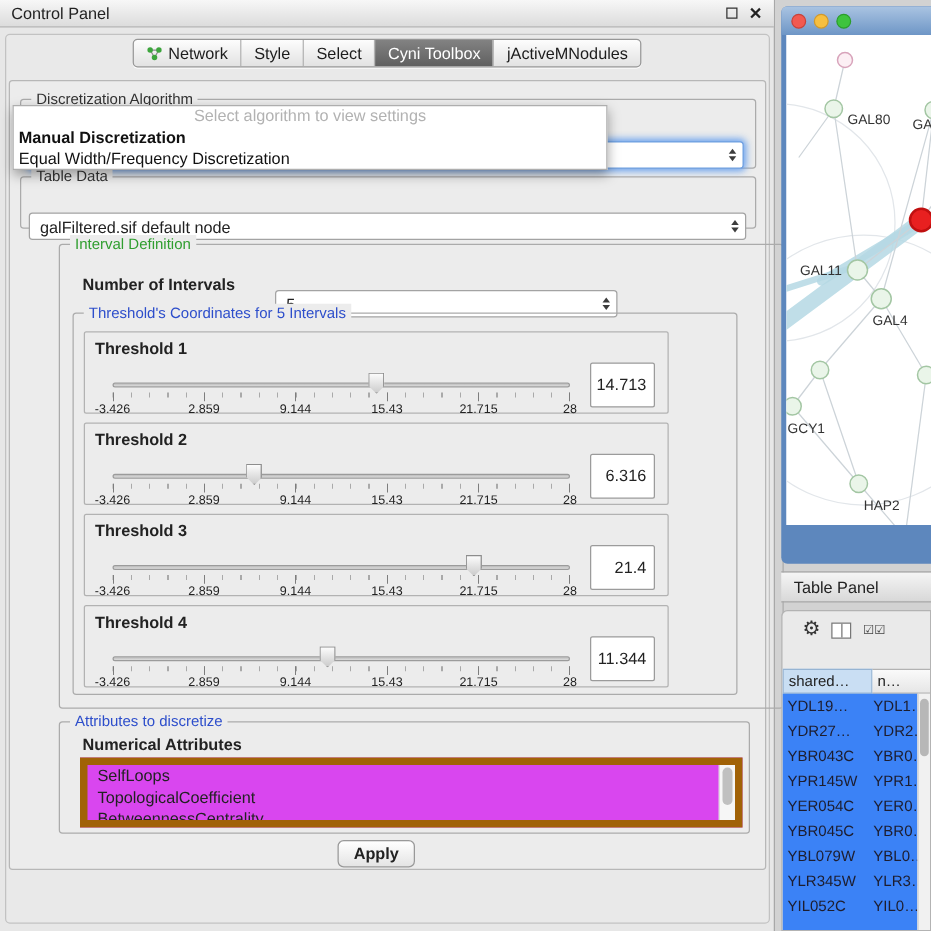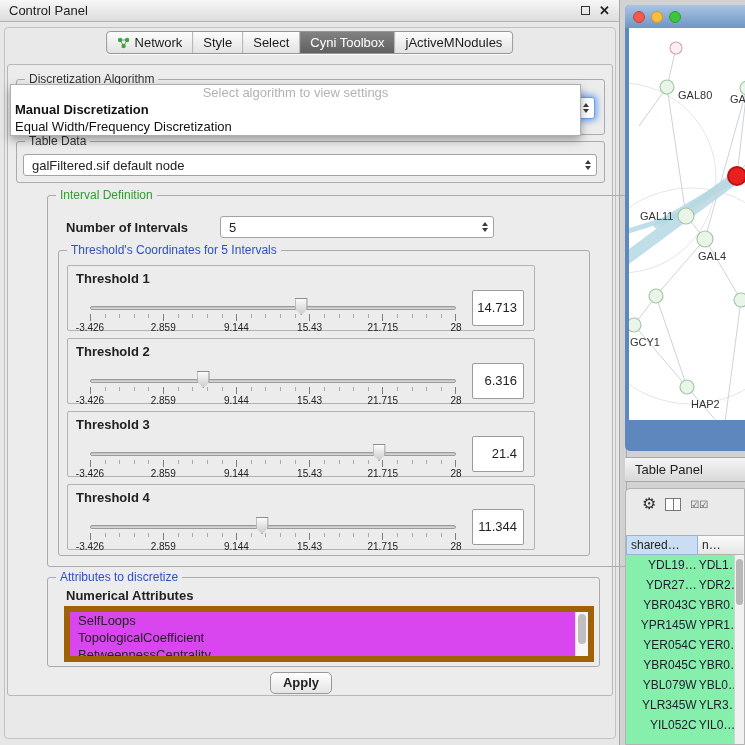--- a/index.html
+++ b/index.html
@@ -26,28 +26,28 @@
   .seg .tab.selected{background:linear-gradient(#828282,#606060);color:#fff;}
   .seg-top{top:31px;left:50%;transform:translateX(-50%);}
   .seg-bottom{top:703px;left:50%;transform:translateX(-50%);}
   
   .main-panel{position:absolute;left:7px;top:64px;width:606px;height:632px;border:1px solid #b7b7b7;border-radius:3px;background:#ececec;}
   .group{position:absolute;border:1px solid #ababab;border-radius:3px;}
   .group-title{position:absolute;top:-8px;left:8px;background:#ececec;padding:0 4px;font-size:12px;color:#333;white-space:nowrap;}
   .green-title{color:#2f9e2f;}
   .blue-title{color:#2d4ecb;}
   
-  .combo{position:absolute;background:#fff;border:1px solid #a3a3a3;border-radius:3px;font-size:13px;display:flex;align-items:center;padding:0 22px 0 8px;white-space:nowrap;overflow:hidden;}
+  .combo{position:absolute;background:#fff;border:1px solid #a3a3a3;border-radius:3px;font-size:13px;display:flex;align-items:center;padding:0 22px 0 8px;white-space:nowrap;overflow:hidden;margin-top:16px;}
   .combo .stepper{position:absolute;right:5px;top:50%;transform:translateY(-50%);display:flex;flex-direction:column;gap:2px;align-items:center;}
   .combo .stepper i{display:block;width:0;height:0;border-left:3.5px solid transparent;border-right:3.5px solid transparent;}
   .combo .stepper .up{border-bottom:4px solid #3c3c3c;}
   .combo .stepper .down{border-top:4px solid #3c3c3c;}
   .combo.focused{box-shadow:0 0 6px 2px rgba(86,150,240,.85);border-color:#6e9fe0;}
   
-  .popup{position:absolute;left:10px;top:84px;width:571px;height:52px;background:#fff;border:1px solid #aeaeae;box-shadow:0 4px 9px rgba(0,0,0,.35);z-index:60;font-size:13px;}
+  .popup{position:absolute;left:10px;top:84px;width:476px;height:52px;background:#fff;border:1px solid #aeaeae;box-shadow:0 4px 9px rgba(0,0,0,.35);z-index:60;font-size:13px;}
   .popup .hint{height:16px;line-height:16px;text-align:center;color:#b2b2b2;}
   .popup .opt{height:17px;line-height:17px;padding-left:4px;color:#111;}
   .popup .opt.bold{font-weight:bold;}
   
   .thresholds-container{position:absolute;left:8px;top:14px;width:468px;}
   .threshold-panel{position:relative;height:66px;margin-bottom:7px;border:1px solid #b2b2b2;border-radius:2px;background:#ececec;}
   .t-label{position:absolute;left:8px;top:5px;font-weight:bold;font-size:13px;}
   .slider{position:absolute;left:22px;top:32px;width:366px;height:34px;}
   .slider .track{position:absolute;left:0;right:0;top:8px;height:4px;background:linear-gradient(#bdbdbd,#dedede);border:1px solid #9b9b9b;border-radius:2px;}
   .slider .ticks{position:absolute;left:0;right:0;top:16px;height:7px;
@@ -82,21 +82,21 @@
   .table-window{position:absolute;left:625px;top:488px;width:120px;height:257px;background:#eaeaea;border:1px solid #b3b3b3;border-radius:5px 0 0 0;overflow:hidden;}
   .table-toolbar{height:30px;display:flex;align-items:center;gap:9px;padding-left:16px;}
   .gear{font-size:16px;color:#333;line-height:1;}
   .col-icon{width:16px;height:13px;background:#fff;border:1px solid #777;position:relative;}
   .col-icon::after{content:"";position:absolute;left:7px;top:0;bottom:0;width:1px;background:#777;}
   .checks{font-size:10px;color:#444;letter-spacing:0px;}
   .thead{position:absolute;left:0;top:46px;height:20px;width:144px;display:flex;}
   .th1{width:72px;background:#c9def3;border:1px solid #96b4d3;font-size:12px;padding-left:4px;line-height:18px;overflow:hidden;}
   .th2{width:38px;background:linear-gradient(#fafafa,#e6e6e6);border-top:1px solid #b2b2b2;border-bottom:1px solid #b2b2b2;font-size:12px;padding-left:4px;line-height:18px;}
   .th-fill{flex:1;background:linear-gradient(#fafafa,#e6e6e6);border-top:1px solid #b2b2b2;border-bottom:1px solid #b2b2b2;}
-  .trows{position:absolute;left:0;top:66px;right:10px;bottom:0;background:#86efac;text-align:right;}
+  .trows{position:absolute;left:0;top:66px;right:10px;bottom:0;background:#3b82f6;}
   .trow{display:flex;height:20px;line-height:20px;}
   .tcell{font-size:12px;color:#1d1d2e;overflow:hidden;white-space:nowrap;}
   .tcell.c0{width:72px;padding-left:4px;}
   .tcell.c1{width:38px;padding-left:2px;}
   .tscroll{position:absolute;right:0;top:66px;bottom:0;width:10px;background:#f1f1f1;border-left:1px solid #d2d2d2;}
   .tscroll .thumb{position:absolute;left:1px;top:4px;width:7px;height:46px;background:#b7b7b7;border-radius:4px;}
   .net-tab-icon{display:inline-block;}
 </style>
 </head>
 <body>

